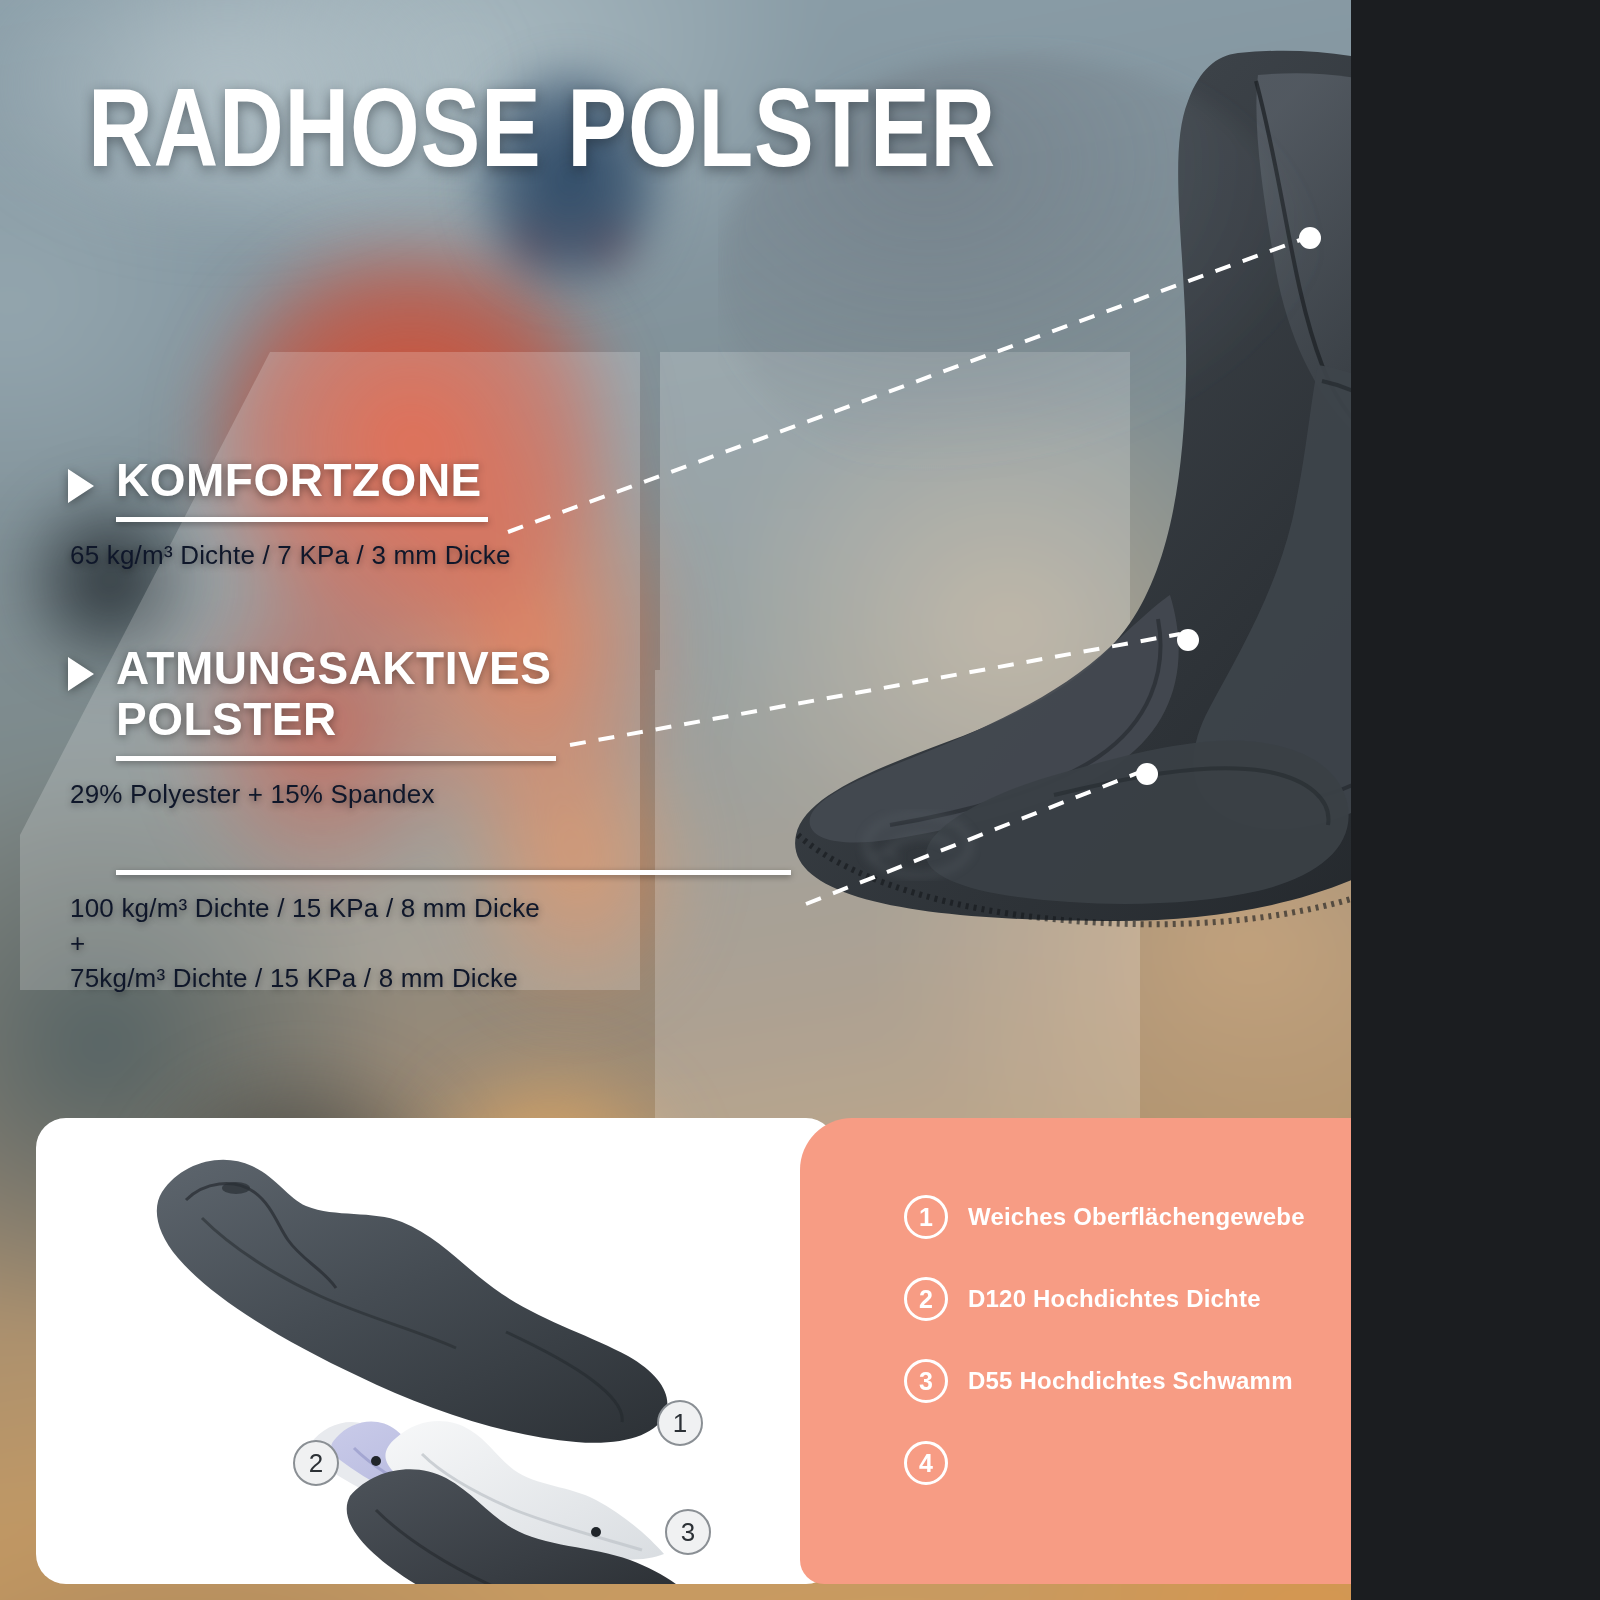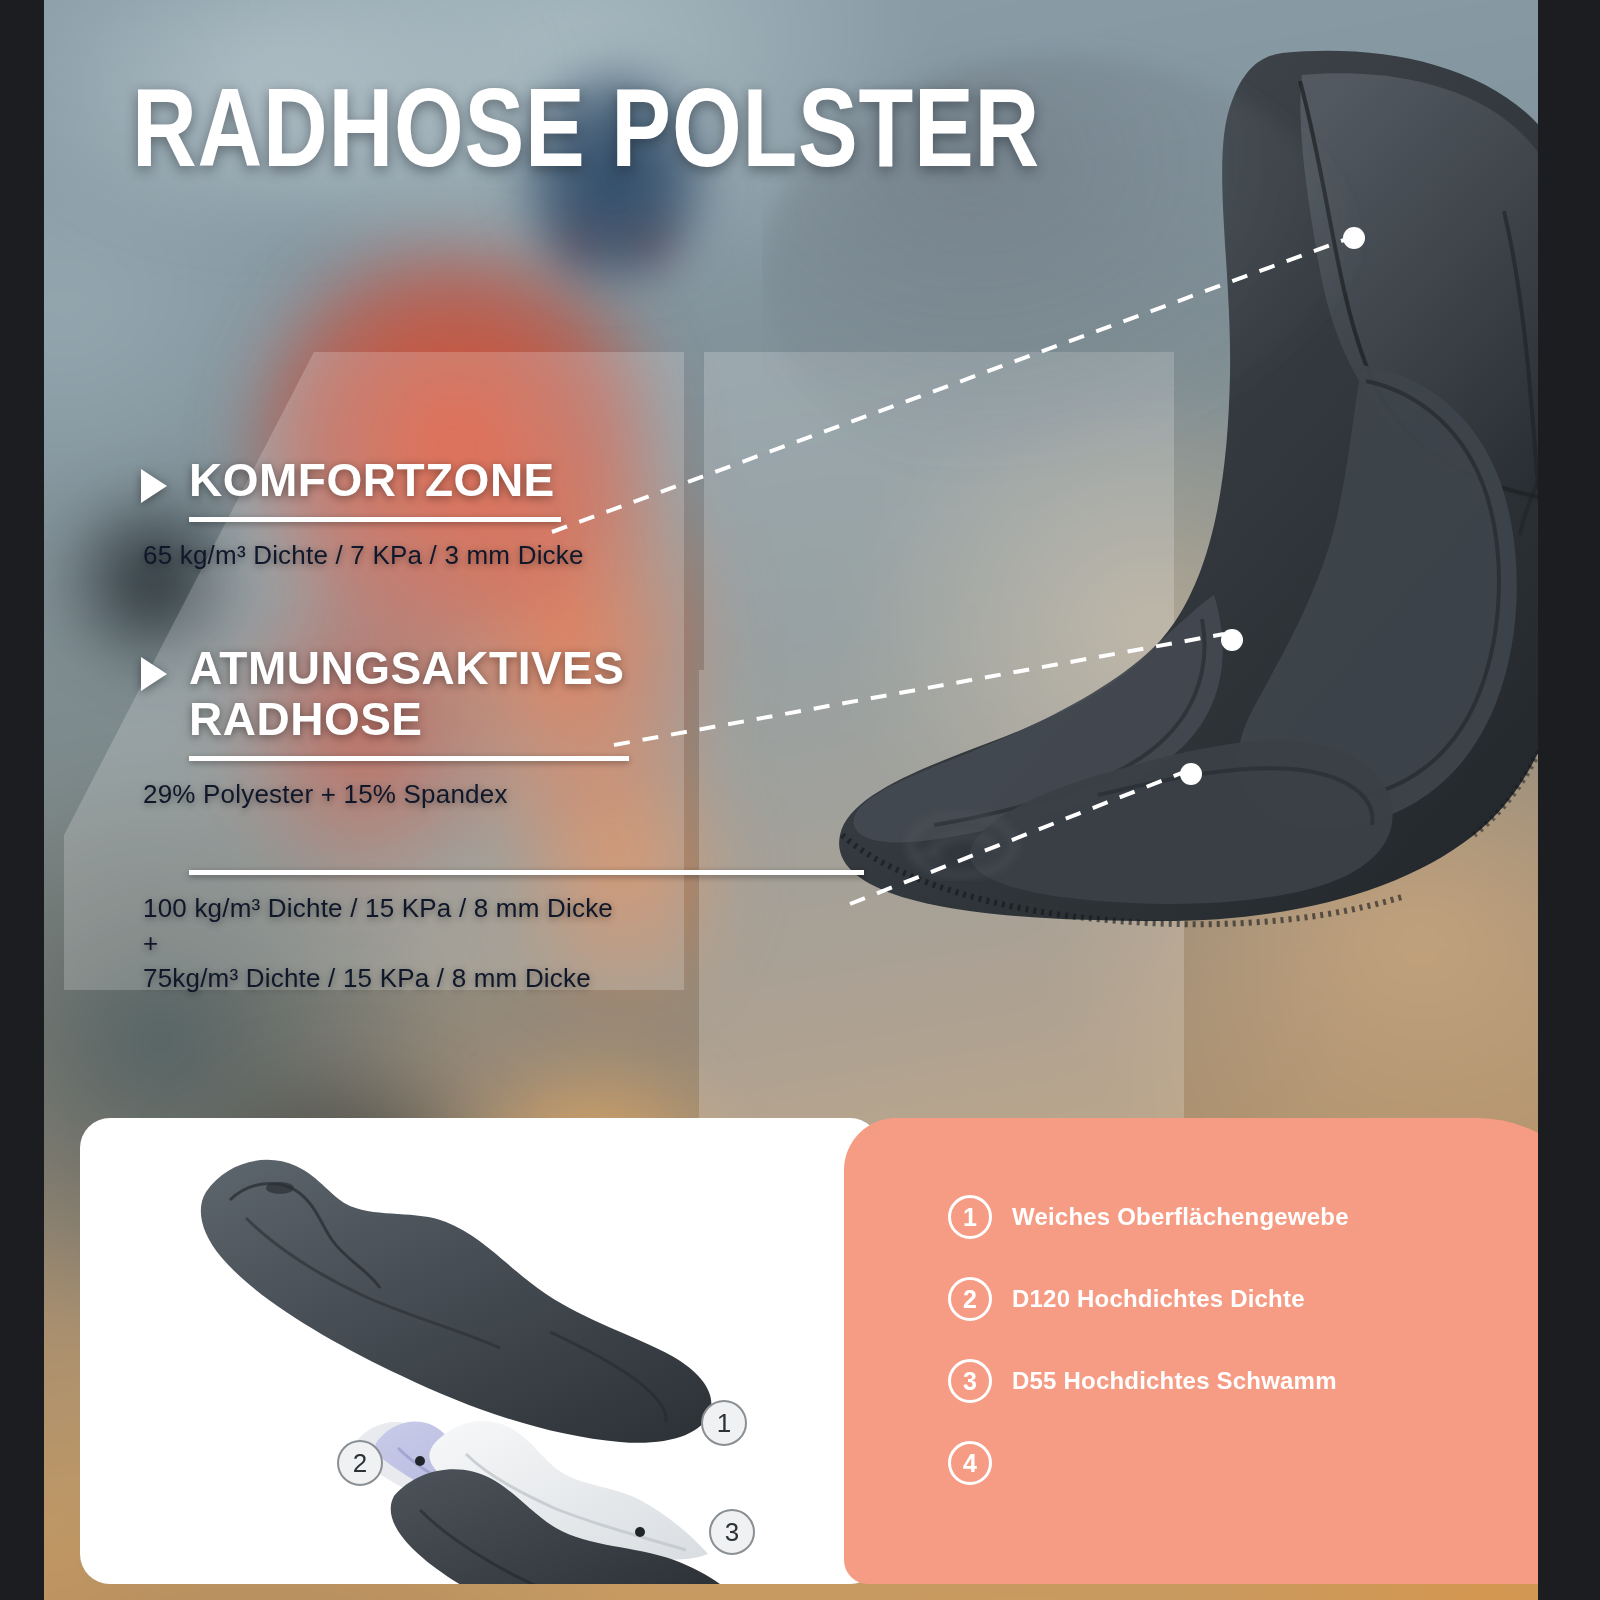--- a/index.html
+++ b/index.html
@@ -1,24 +1,23 @@
 <!DOCTYPE html>
 <html><head>
 <meta charset="utf-8">
 <style>
   * { margin:0; padding:0; box-sizing:border-box; }
   html,body { background:#1b1d20; }
   body { font-family:"Liberation Sans", sans-serif; }
 
   #stage {
     position:relative;
-    width:1494px; height:1600px;
+    width:1351px; height:1600px;
     overflow:hidden;
     background:#6f7f86;
-    margin-left:44px;
   }
 
   
   .bg-layer { position:absolute; inset:0; overflow:hidden; }
   .bg-base {
     position:absolute; inset:-80px;
     background:
       radial-gradient(ellipse 620px 480px at 64% 112%, rgba(236,168,86,.95) 0%, rgba(236,168,86,0) 62%),
       radial-gradient(ellipse 520px 420px at 92% 96%, rgba(214,150,78,.88) 0%, rgba(214,150,78,0) 64%),
       radial-gradient(ellipse 700px 520px at 18% 108%, rgba(150,120,88,.80) 0%, rgba(150,120,88,0) 66%),
@@ -90,21 +89,21 @@
     color:#ffffff;
     letter-spacing:1px;
     transform: scaleX(.80);
     transform-origin:left top;
     white-space:nowrap;
     text-shadow: 0 4px 14px rgba(20,26,34,.45);
     font-stretch: condensed;
   }
 
   
-  .features { position:absolute; left:97px; top:455px; width:830px; }
+  .features { position:absolute; left:68px; top:455px; width:830px; }
   .feature { margin-bottom:6px; }
   .feat-head {
     display:flex; align-items:flex-start; gap:22px;
   }
   .tri {
     flex:0 0 auto;
     width:0; height:0;
     border-left:26px solid #ffffff;
     border-top:17px solid transparent;
     border-bottom:17px solid transparent;
@@ -285,21 +284,21 @@
       <div class="feat-sub">
         <span>65 kg/m³ Dichte / 7 KPa / 3 mm Dicke</span>
       </div>
     </div>
 
     <div class="feature f2">
       <div class="feat-head">
         <span class="tri"></span>
         <span class="feat-title">
           <span>ATMUNGSAKTIVES</span><br>
-          <span>RADHOSE</span>
+          <span>POLSTER</span>
         </span>
       </div>
       <div class="rule w2"></div>
       <div class="feat-sub">29% Polyester + 15% Spandex</div>
     </div>
 
     <div class="feature f3">
       <div class="rule w3"></div>
       <div class="feat-sub">
         <span>100 kg/m³ Dichte / 15 KPa / 8 mm Dicke</span><br>

